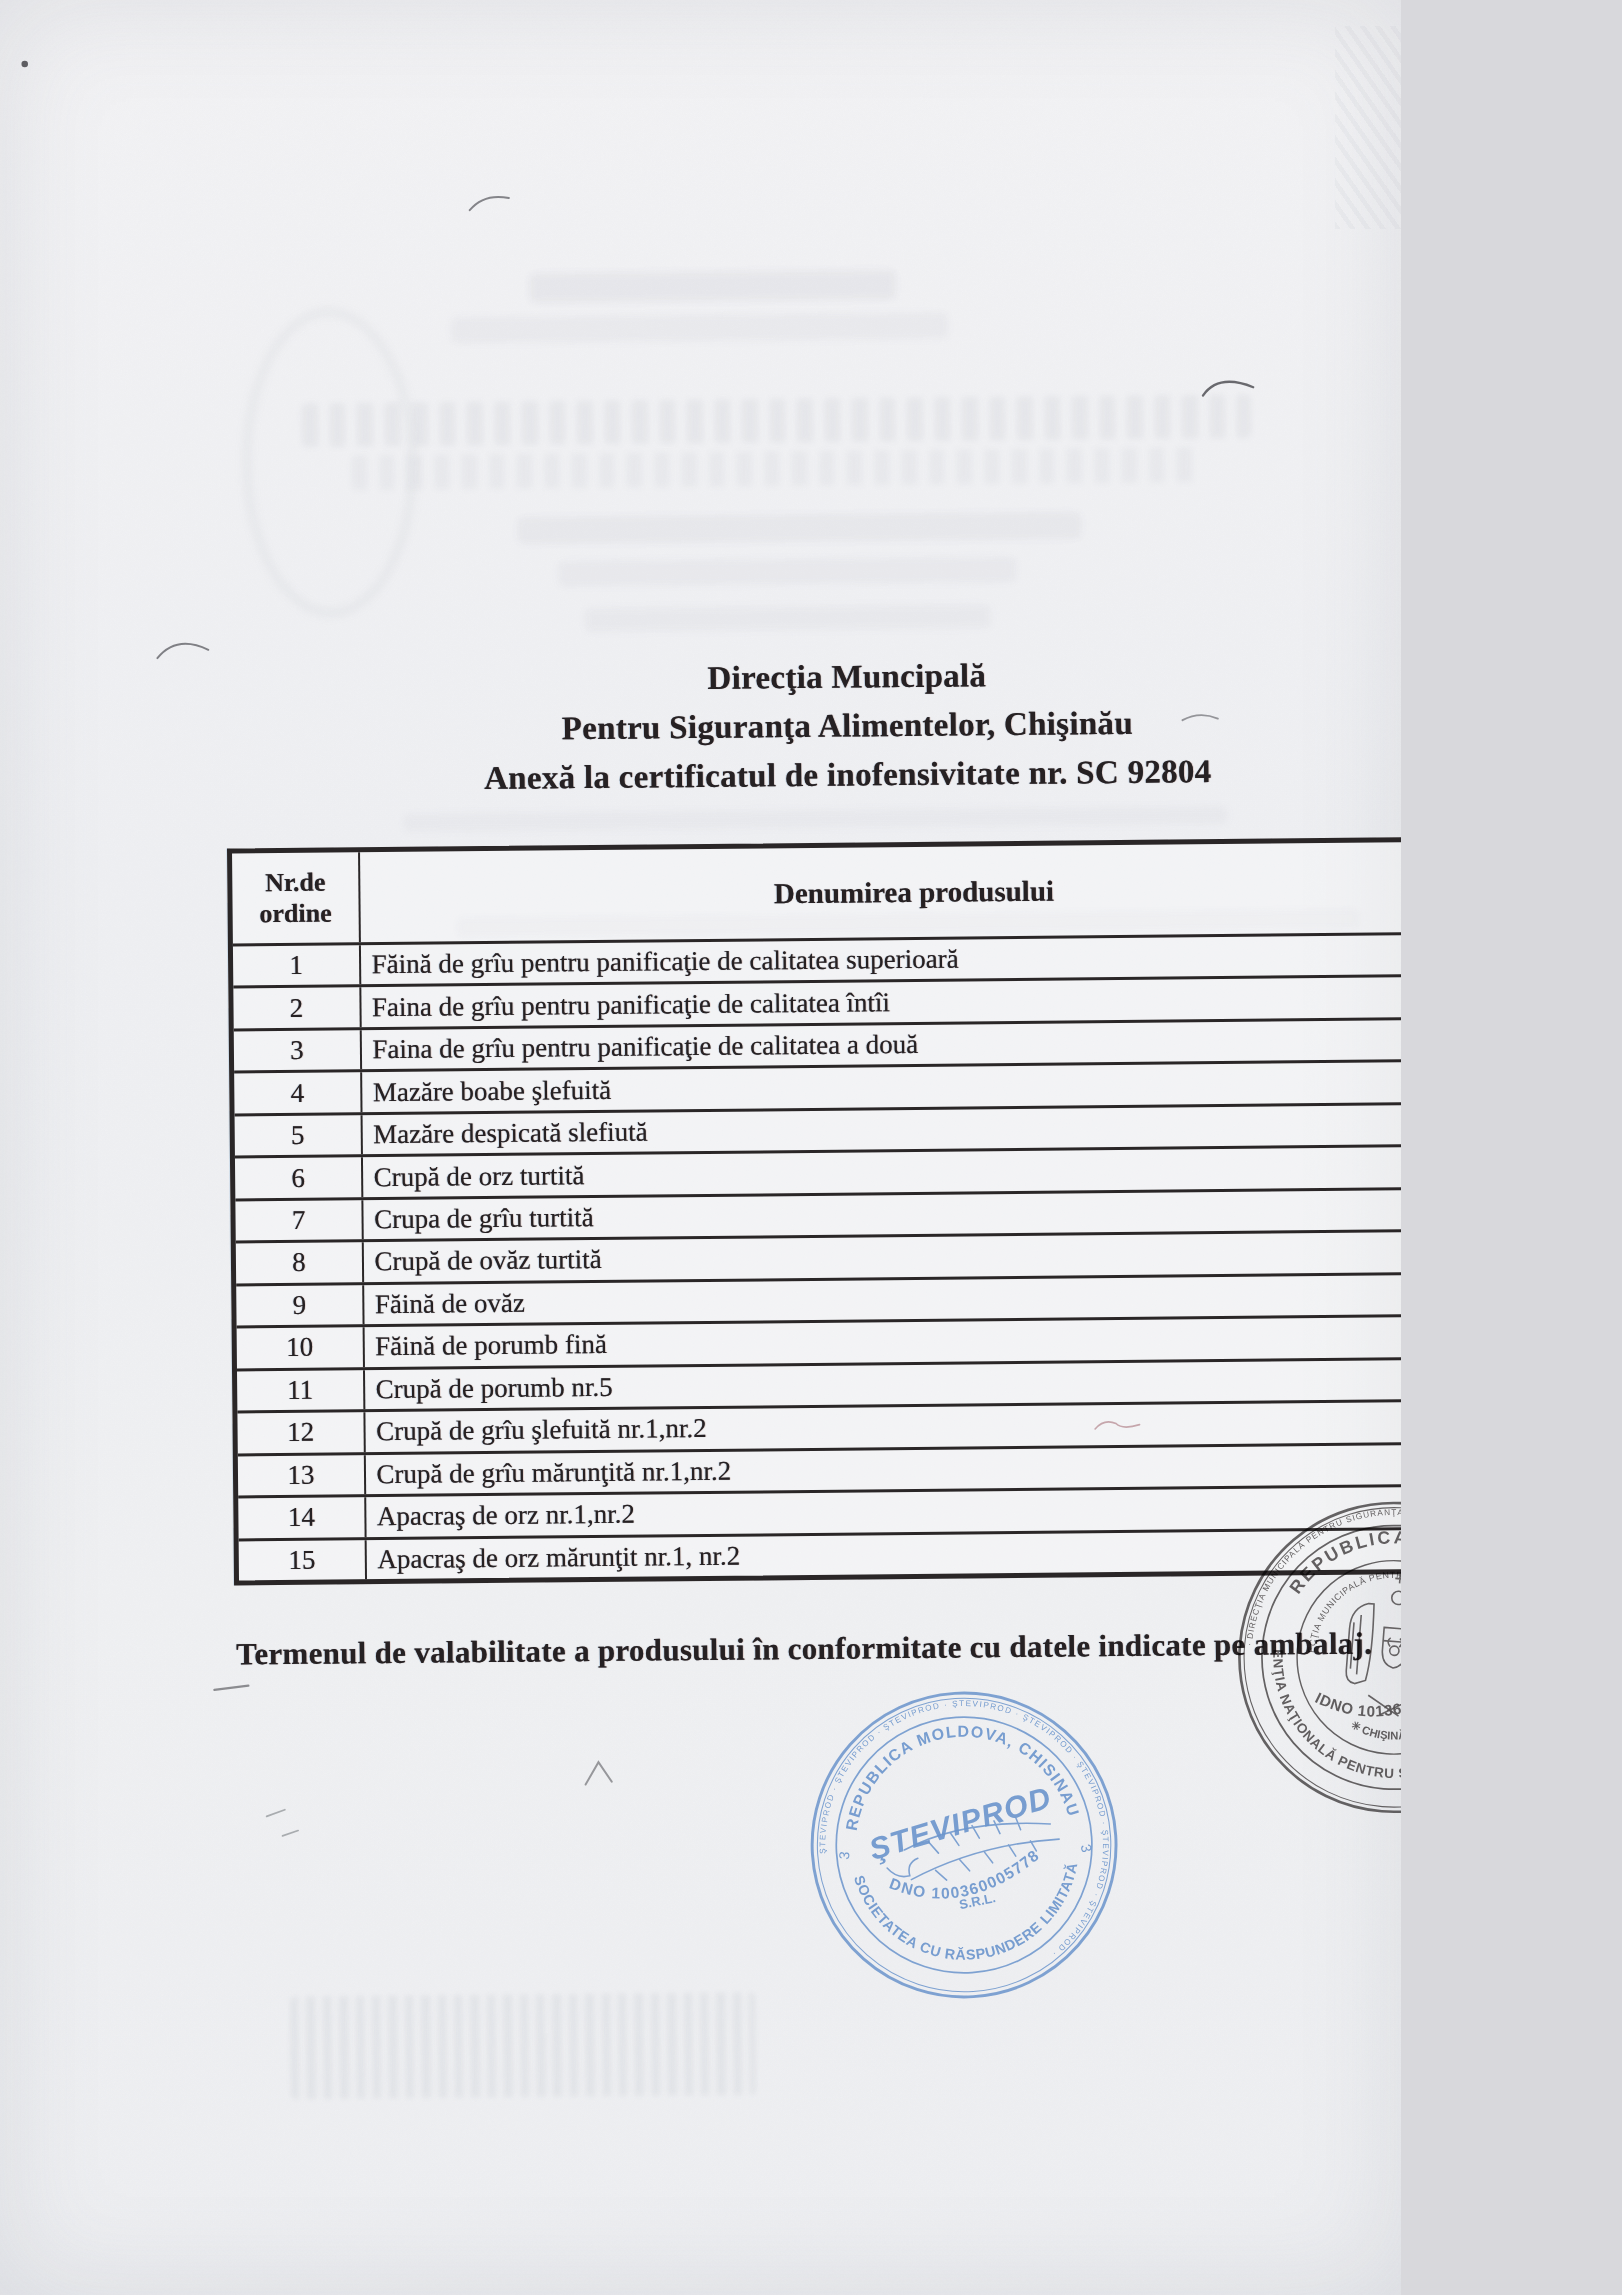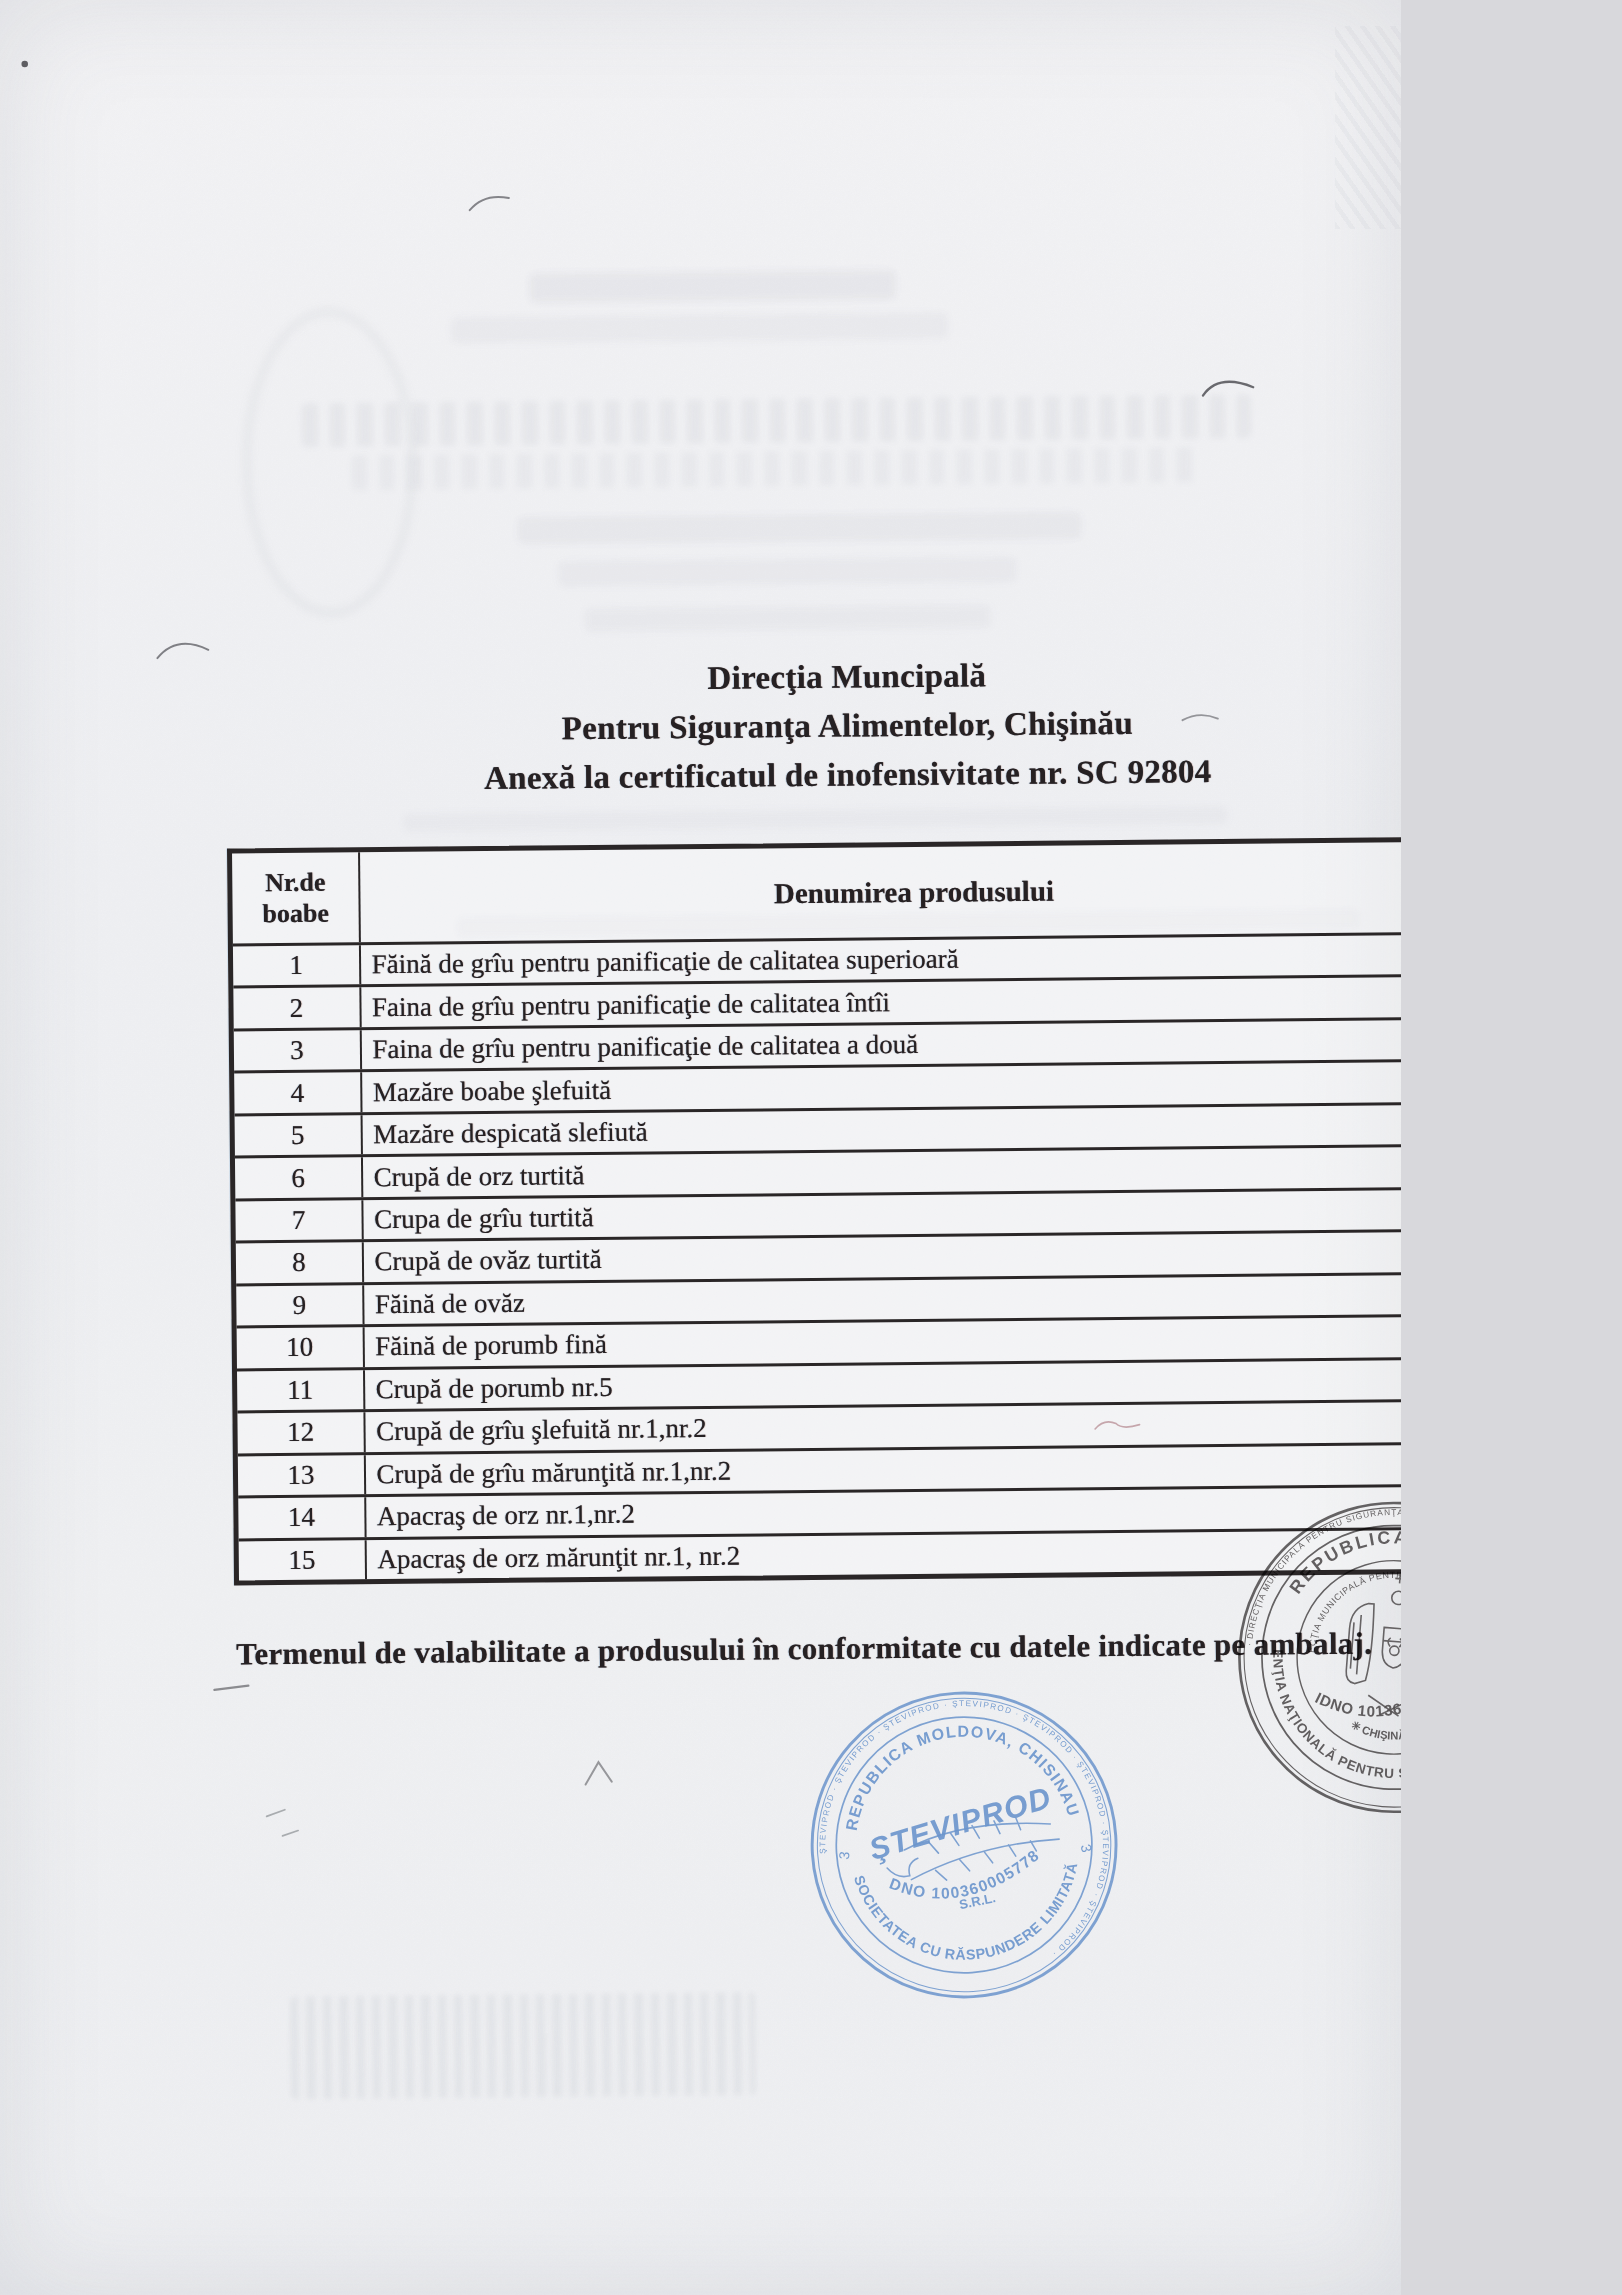--- a/index.html
+++ b/index.html
@@ -112,21 +112,21 @@
     <div class="heading ink">
       <div>Direcţia Muncipală</div>
       <div>Pentru Siguranţa Alimentelor, Chişinău</div>
       <div>Anexă la certificatul de inofensivitate nr. SC 92804</div>
     </div>
 
     <div class="grid-table ink">
       <div class="trow thead">
         <div class="cell-nr">
           <span>Nr.de</span>
-          <span>boabe</span>
+          <span>ordine</span>
         </div>
         <div class="cell-name">
           <span>Denumirea produsului</span>
         </div>
       </div>
 
     <div class="trow">
           <div class="cell-nr">1</div>
           <div class="cell-name">Făină de grîu pentru panificaţie de calitatea superioară</div>
         </div>

